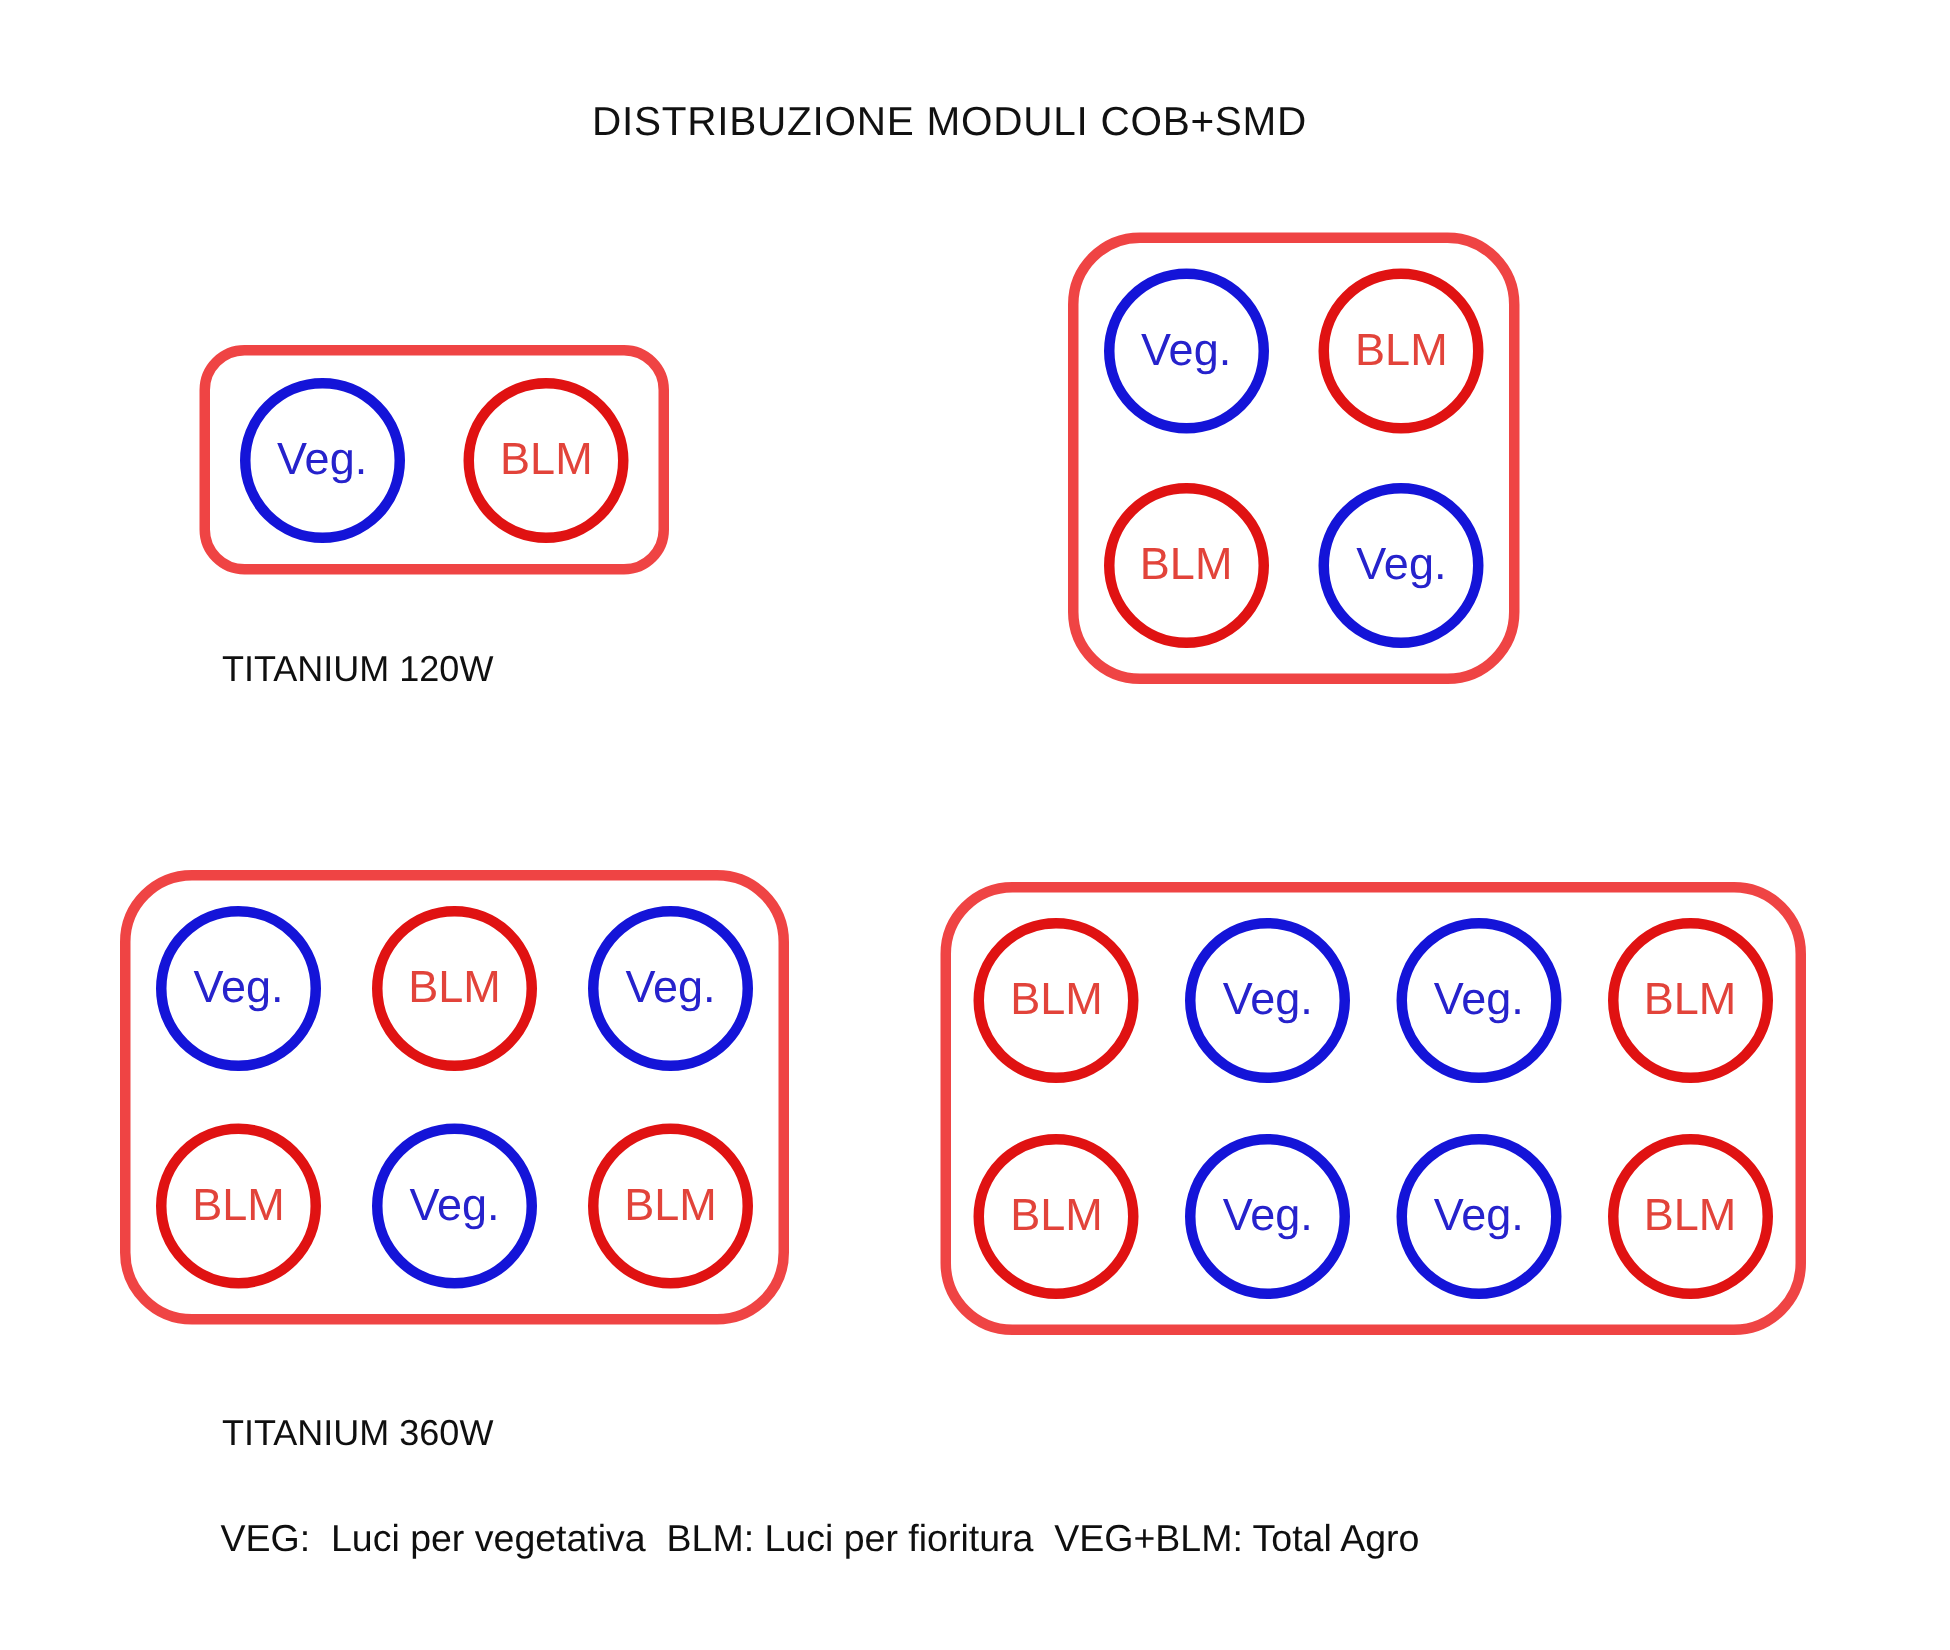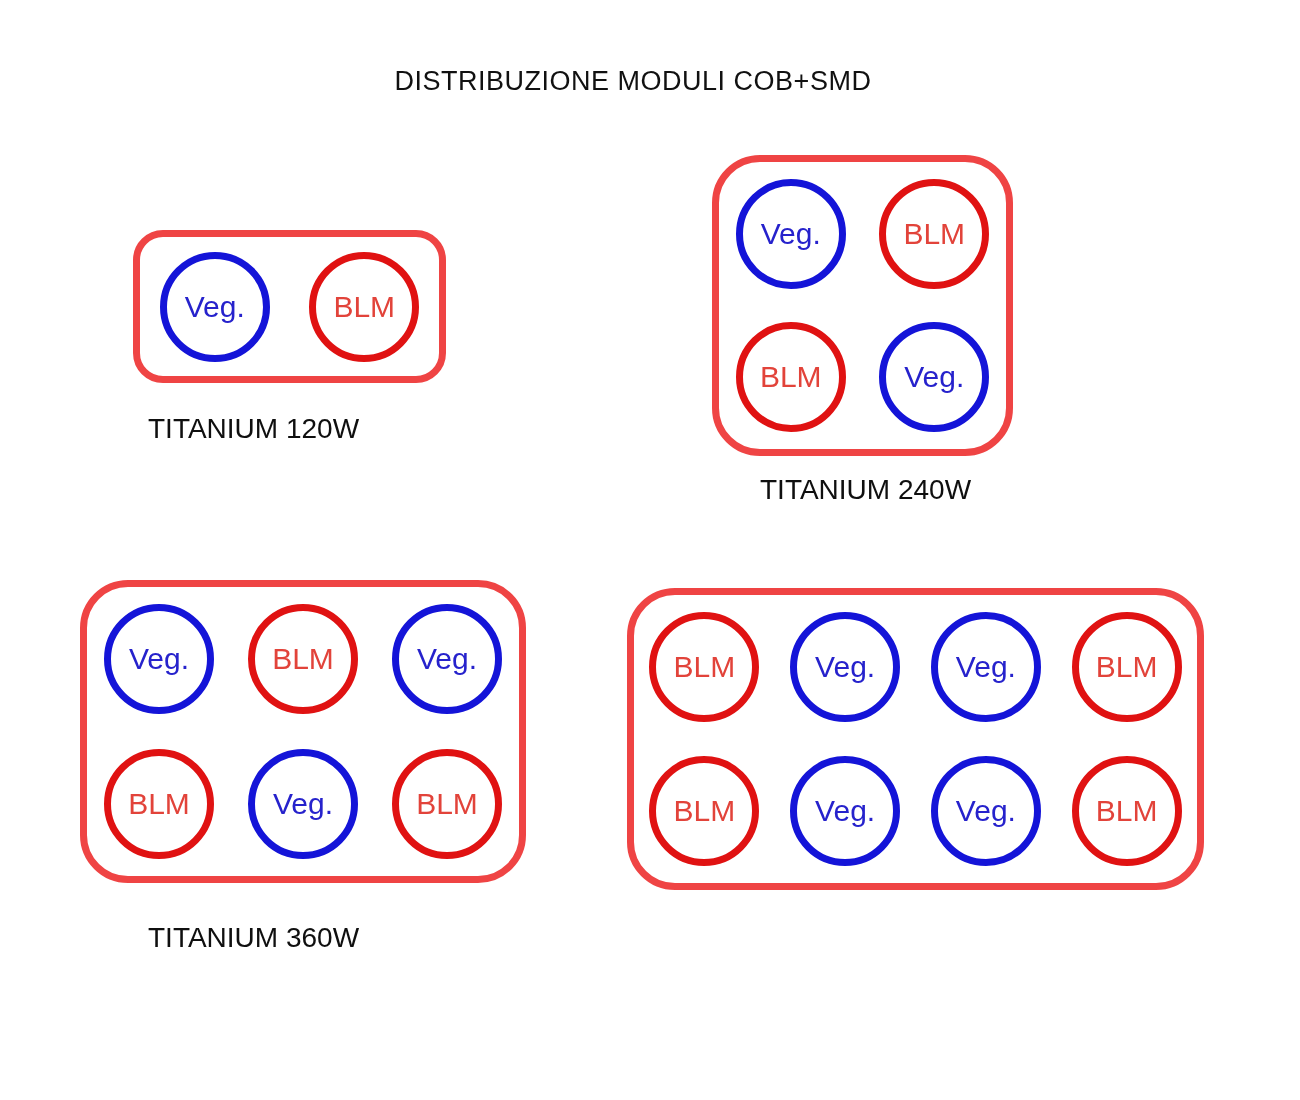--- a/index.html
+++ b/index.html
@@ -72,23 +72,24 @@
   .module-circle.veg {
     border-color: var(--veg-color, #1414d8);
     color: var(--veg-text, #2622cc);
   }
   .module-circle.blm {
     border-color: var(--blm-color, #e01212);
     color: var(--blm-text, #e2433a);
   }
   .panel-label {
     position: absolute;
-    font-size: 28px;
+    font-size: 24px;
     color: #0f0f0f;
     white-space: nowrap;
+    margin-top: 20px;
   }
   .label-120 { left: 148px; top: 413px; }
   .label-240 { left: 760px; top: 474px; }
   .label-360 { left: 148px; top: 922px; }
   .label-480 { left: 762px; top: 922px; }
   .legend {
     position: absolute;
     left: 147px;
     top: 1012px;
     font-size: 25px;
@@ -170,19 +171,19 @@
       <div class="module-circle veg">
         <span>Veg.</span>
       </div>
       <div class="module-circle blm">
         <span>BLM</span>
       </div>
     </div>
 
   <div class="panel-label label-120">TITANIUM 120W</div>
 
-  <div class="panel-label label-240">TITANIUM 240W</div>
 
   <div class="panel-label label-360">TITANIUM 360W</div>
 
 
+  <div class="legend">VEG:  Luci per vegetativa  BLM: Luci per fioritura  VEG+BLM: Total Agro</div>
 
 </div>
 
 </body></html>

